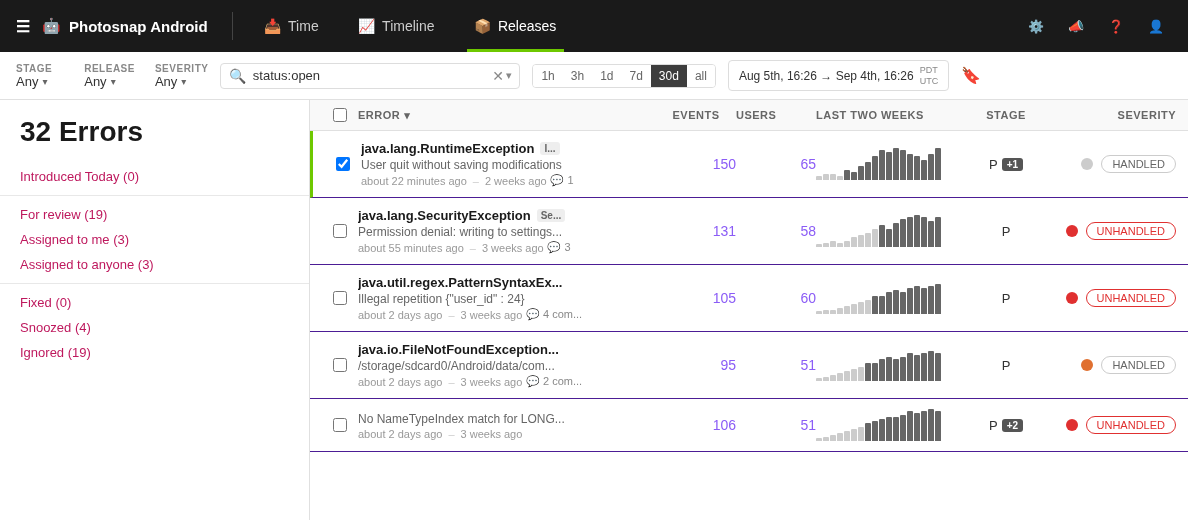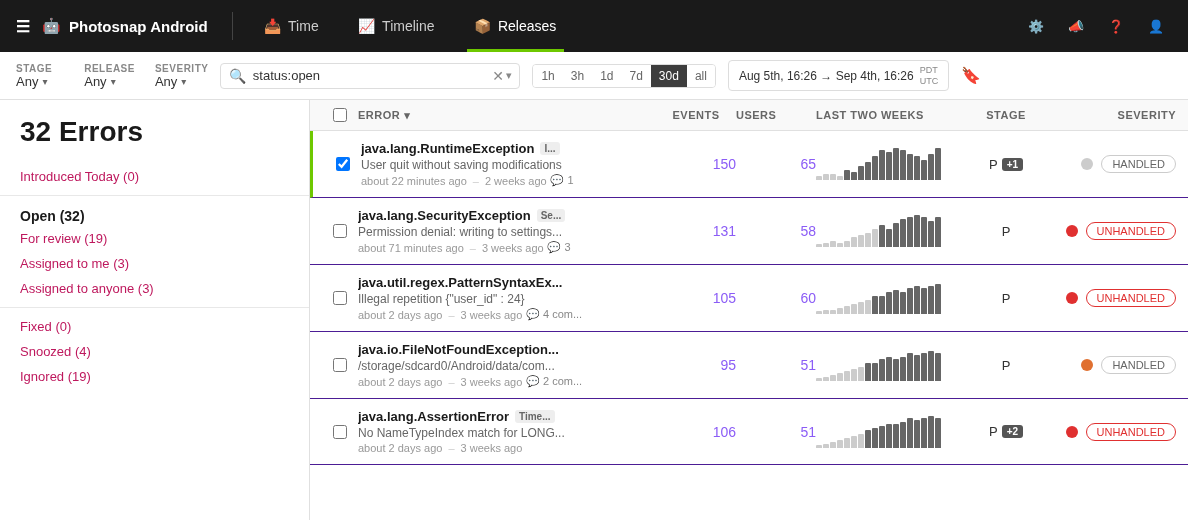--- a/index.html
+++ b/index.html
@@ -155,21 +155,20 @@
   <span class="bookmark-btn">🔖</span>
 </div>
 
 <div class="main-layout">
 
   <aside class="sidebar">
     <div class="error-count">32 Errors</div>
     <div class="sidebar-section">
       <div class="sidebar-item">Introduced Today (0)</div>
       <div class="sidebar-divider"></div>
-      <div class="sidebar-item parent">Open (32)</div>
       <div class="sidebar-item sidebar-child">For review (19)</div>
       <div class="sidebar-item sidebar-child">Assigned to me (3)</div>
       <div class="sidebar-item sidebar-child">Assigned to anyone (3)</div>
       <div class="sidebar-divider"></div>
       <div class="sidebar-item">Fixed (0)</div>
       <div class="sidebar-item">Snoozed (4)</div>
       <div class="sidebar-item">Ignored (19)</div>
     </div>
   </aside>
 
@@ -244,21 +243,21 @@
       <div class="checkbox-cell">
         <input type="checkbox" style="">
       </div>
       <div>
         <div class="error-title">
           <span>java.lang.SecurityException</span>
           <span class="truncate-badge">Se...</span>
         </div>
         <div class="error-message">Permission denial: writing to settings...</div>
         <div class="error-meta">
-          <span>about 71 minutes ago</span>
+          <span>about 55 minutes ago</span>
           <span class="separator">–</span>
           <span>3 weeks ago</span>
           <span class="meta-comment">💬 3</span>
         </div>
       </div>
       <div class="number-cell">131</div>
       <div class="number-cell">58</div>
       <div>
         <div class="chart-bars">
           <div class="bar" style="height:3px"></div>
@@ -386,24 +385,20 @@
         <span class="dot orange"></span>
         <span class="handled-badge">HANDLED</span>
       </div>
     </div>
 
     <div class="error-row">
       <div class="checkbox-cell">
         <input type="checkbox" style="">
       </div>
       <div>
-        <div class="error-title">
-          <span>java.lang.AssertionError</span>
-          <span class="truncate-badge">Time...</span>
-        </div>
         <div class="error-message">No NameTypeIndex match for LONG...</div>
         <div class="error-meta">
           <span>about 2 days ago</span>
           <span class="separator">–</span>
           <span>3 weeks ago</span>
         </div>
       </div>
       <div class="number-cell">106</div>
       <div class="number-cell">51</div>
       <div>

